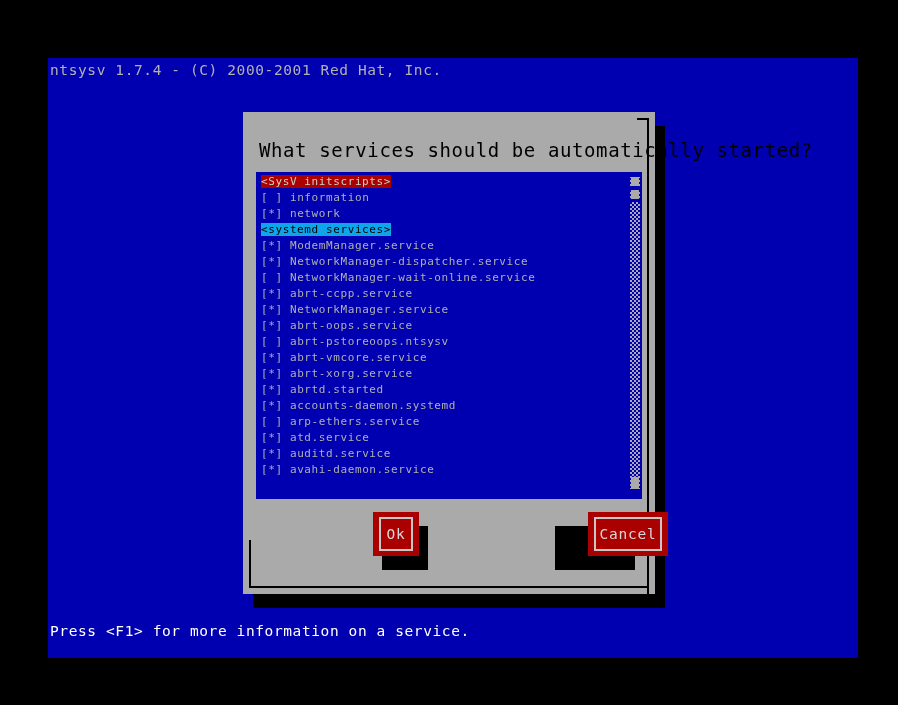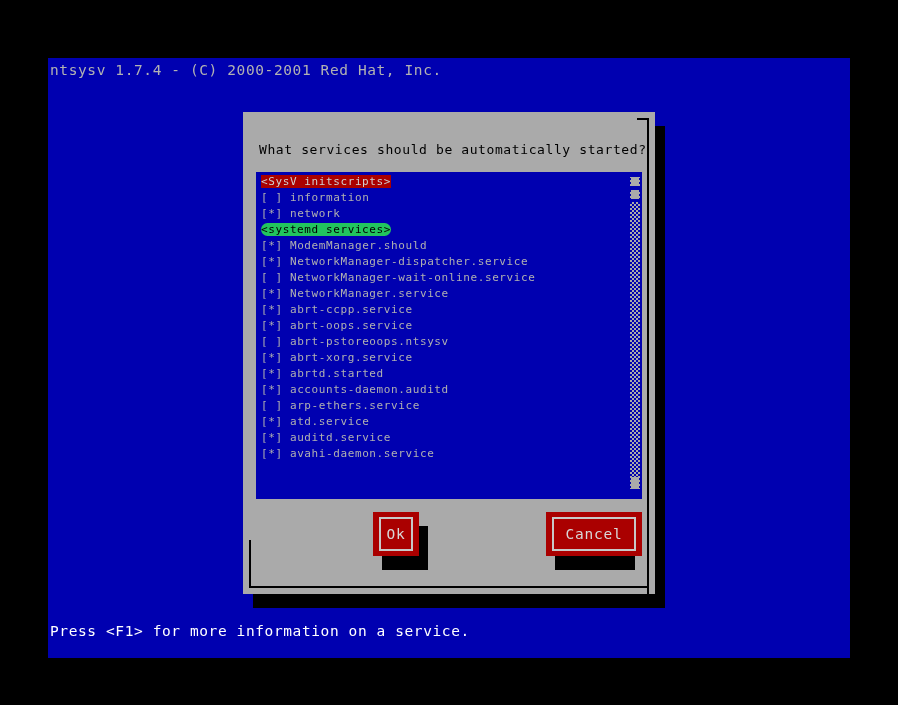--- a/index.html
+++ b/index.html
@@ -17,20 +17,21 @@
 
   
   #screen {
     position: absolute;
     left: 48px;
     top: 58px;
     width: 802px;
     height: 600px;
     background: #0000b0;
     overflow: hidden;
+    padding-left: 8px;
   }
 
   .term-line {
     position: absolute;
     color: #b0b0b0;
     font-size: 14.5px;
     line-height: 16px;
     letter-spacing: 0.6px;
     white-space: pre;
   }
@@ -94,21 +95,21 @@
     bottom: 6px;
     height: 2px;
     right: 6px;
     background: #000000;
   }
 
   #dialog-prompt {
     position: absolute;
     left: 16px;
     top: 30px;
-    font-size: 13px;
+    font-size: 19px;
     line-height: 16px;
     letter-spacing: 0.6px;
     color: #000000;
     white-space: pre;
   }
 
   
   #listbox {
     position: absolute;
     left: 13px;
@@ -136,23 +137,22 @@
   }
   .list-row > span { display: inline; }
 
   
   .list-row.selected .hl {
     background: #aa0000;
     color: #d0d0d0;
   }
   
   .list-row.section .hl {
-    background: #22c55e;
+    background: #0ea5e9;
     color: #000000;
-    border-radius: 7px;
   }
 
   
   #scrollbar {
     position: absolute;
     right: 2px;
     top: 2px;
     width: 10px;
     height: 323px;
     background-color: #0000b0;
@@ -220,21 +220,21 @@
     letter-spacing: 0.8px;
     line-height: 16px;
     white-space: pre;
   }
 
   #btn-ok-wrap   { left: 130px; }
   #btn-ok-wrap .btn        { width: 46px; height: 44px; }
   #btn-ok-wrap .btn-shadow { width: 46px; height: 44px; }
 
   #btn-cancel-wrap { left: 303px; }
-  #btn-cancel-wrap .btn        { width: 96px; height: 44px; }
+  #btn-cancel-wrap .btn        { width: 80px; height: 44px; margin-left: 42px; }
   #btn-cancel-wrap .btn-shadow { width: 80px; height: 44px; }
 </style>
 </head>
 <body>
 
 <div id="screen">
 
   <div class="term-line" id="header-line">ntsysv 1.7.4 - (C) 2000-2001 Red Hat, Inc.</div>
 
   <div class="term-line" id="status-line">Press &lt;F1&gt; for more information on a service.</div>
@@ -249,30 +249,31 @@
     <div id="dlg-line-bottom"></div>
 
     <div id="dialog-prompt">What services should be automatically started?</div>
 
     <div id="listbox">
       <div id="list-items">
           <div class="list-row selected"><span class="hl">&lt;SysV initscripts&gt;</span></div>
           <div class="list-row"><span>[ ]</span><span> </span><span>information</span></div>
           <div class="list-row"><span>[*]</span><span> </span><span>network</span></div>
           <div class="list-row section"><span class="hl">&lt;systemd services&gt;</span></div>
-          <div class="list-row"><span>[*]</span><span> </span><span>ModemManager.should</span></div>
+          <div class="list-row"><span>[*]</span><span> </span><span>ModemManager.service</span></div>
           <div class="list-row"><span>[*]</span><span> </span><span>NetworkManager-dispatcher.service</span></div>
           <div class="list-row"><span>[ ]</span><span> </span><span>NetworkManager-wait-online.service</span></div>
+          <div class="list-row"><span>[*]</span><span> </span><span>abrt-ccpp.service</span></div>
           <div class="list-row"><span>[*]</span><span> </span><span>NetworkManager.service</span></div>
-          <div class="list-row"><span>[*]</span><span> </span><span>abrt-ccpp.service</span></div>
           <div class="list-row"><span>[*]</span><span> </span><span>abrt-oops.service</span></div>
           <div class="list-row"><span>[ ]</span><span> </span><span>abrt-pstoreoops.ntsysv</span></div>
+          <div class="list-row"><span>[*]</span><span> </span><span>abrt-vmcore.service</span></div>
           <div class="list-row"><span>[*]</span><span> </span><span>abrt-xorg.service</span></div>
           <div class="list-row"><span>[*]</span><span> </span><span>abrtd.started</span></div>
-          <div class="list-row"><span>[*]</span><span> </span><span>accounts-daemon.auditd</span></div>
+          <div class="list-row"><span>[*]</span><span> </span><span>accounts-daemon.systemd</span></div>
           <div class="list-row"><span>[ ]</span><span> </span><span>arp-ethers.service</span></div>
           <div class="list-row"><span>[*]</span><span> </span><span>atd.service</span></div>
           <div class="list-row"><span>[*]</span><span> </span><span>auditd.service</span></div>
           <div class="list-row"><span>[*]</span><span> </span><span>avahi-daemon.service</span></div>
         </div>
 
       <div id="scrollbar">
         <div class="sb-clear" style="top:0px;height:3px;"></div>
         <div class="sb-thumb" style="top:3px;"></div>
         <div class="sb-clear" style="top:12px;height:4px;"></div>

